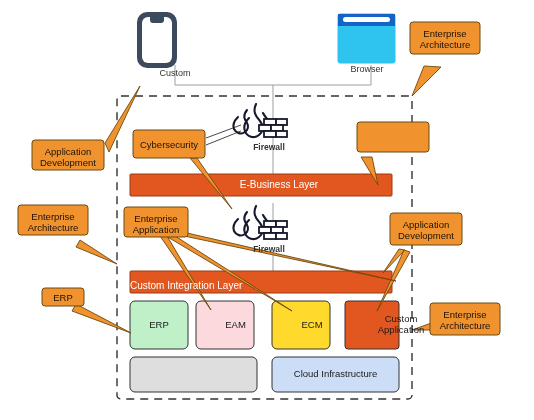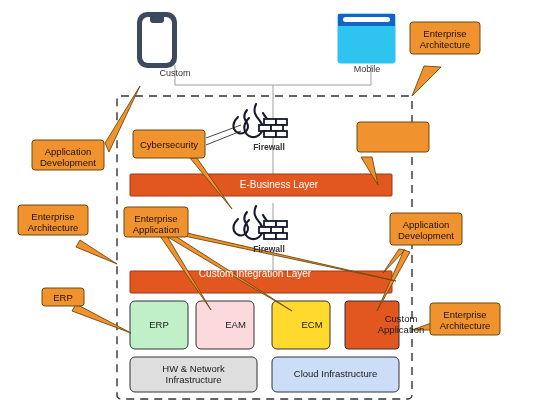--- a/index.html
+++ b/index.html
@@ -123,36 +123,34 @@
       <rect x="133" y="130" width="72" height="28" rx="3"></rect>
       <rect x="124" y="207" width="64" height="30" rx="3"></rect>
       <rect x="410" y="22" width="70" height="32" rx="3"></rect>
       <rect x="357" y="122" width="72" height="30" rx="3"></rect>
       <rect x="390" y="213" width="72" height="32" rx="3"></rect>
       <rect x="430" y="303" width="70" height="32" rx="3"></rect>
     </g>
   </svg>
 
   <div class="lbl icon-cap" style="left:139px;top:68px;width:72px;">Custom</div>
-  <div class="lbl icon-cap" style="left:331px;top:64px;width:72px;">Mobile</div>
+  <div class="lbl icon-cap" style="left:331px;top:64px;width:72px;">Browser</div>
 
   <div class="lbl fw-cap" style="left:232px;top:142px;width:74px;">Firewall</div>
   <div class="lbl fw-cap" style="left:232px;top:244px;width:74px;">Firewall</div>
 
   <div class="lbl bar-text" style="left:130px;top:179px;width:298px;">E-Business Layer</div>
-  <div class="lbl bar-text" style="left:130px;top:268px;width:250px;text-align:center;">Custom Integration Layer</div>
+  <div class="lbl bar-text" style="left:130px;top:280px;width:250px;text-align:left;">Custom Integration Layer</div>
 
   <div class="lbl node-text" style="left:130px;top:319px;width:58px;">ERP</div>
   <div class="lbl node-text" style="left:196px;top:319px;width:79px;">EAM</div>
   <div class="lbl node-text" style="left:272px;top:319px;width:80px;">ECM</div>
   <div class="lbl node-text" style="left:345px;top:313px;width:54px;color:#1a1a1a;padding-left:29px;">Custom
 Application</div>
 
-  <div class="lbl node-text" style="left:130px;top:363px;width:127px;">HW &amp; Network
-Infrastructure</div>
   <div class="lbl node-text" style="left:272px;top:368px;width:127px;">Cloud Infrastructure</div>
 
   <div class="lbl callout-text" style="left:32px;top:146px;width:72px;">Application
 Development</div>
   <div class="lbl callout-text" style="left:18px;top:211px;width:70px;">Enterprise
 Architecture</div>
   <div class="lbl callout-text" style="left:42px;top:292px;width:42px;">ERP</div>
   <div class="lbl callout-text" style="left:133px;top:139px;width:72px;">Cybersecurity</div>
   <div class="lbl callout-text" style="left:124px;top:213px;width:64px;">Enterprise
 Application</div>

